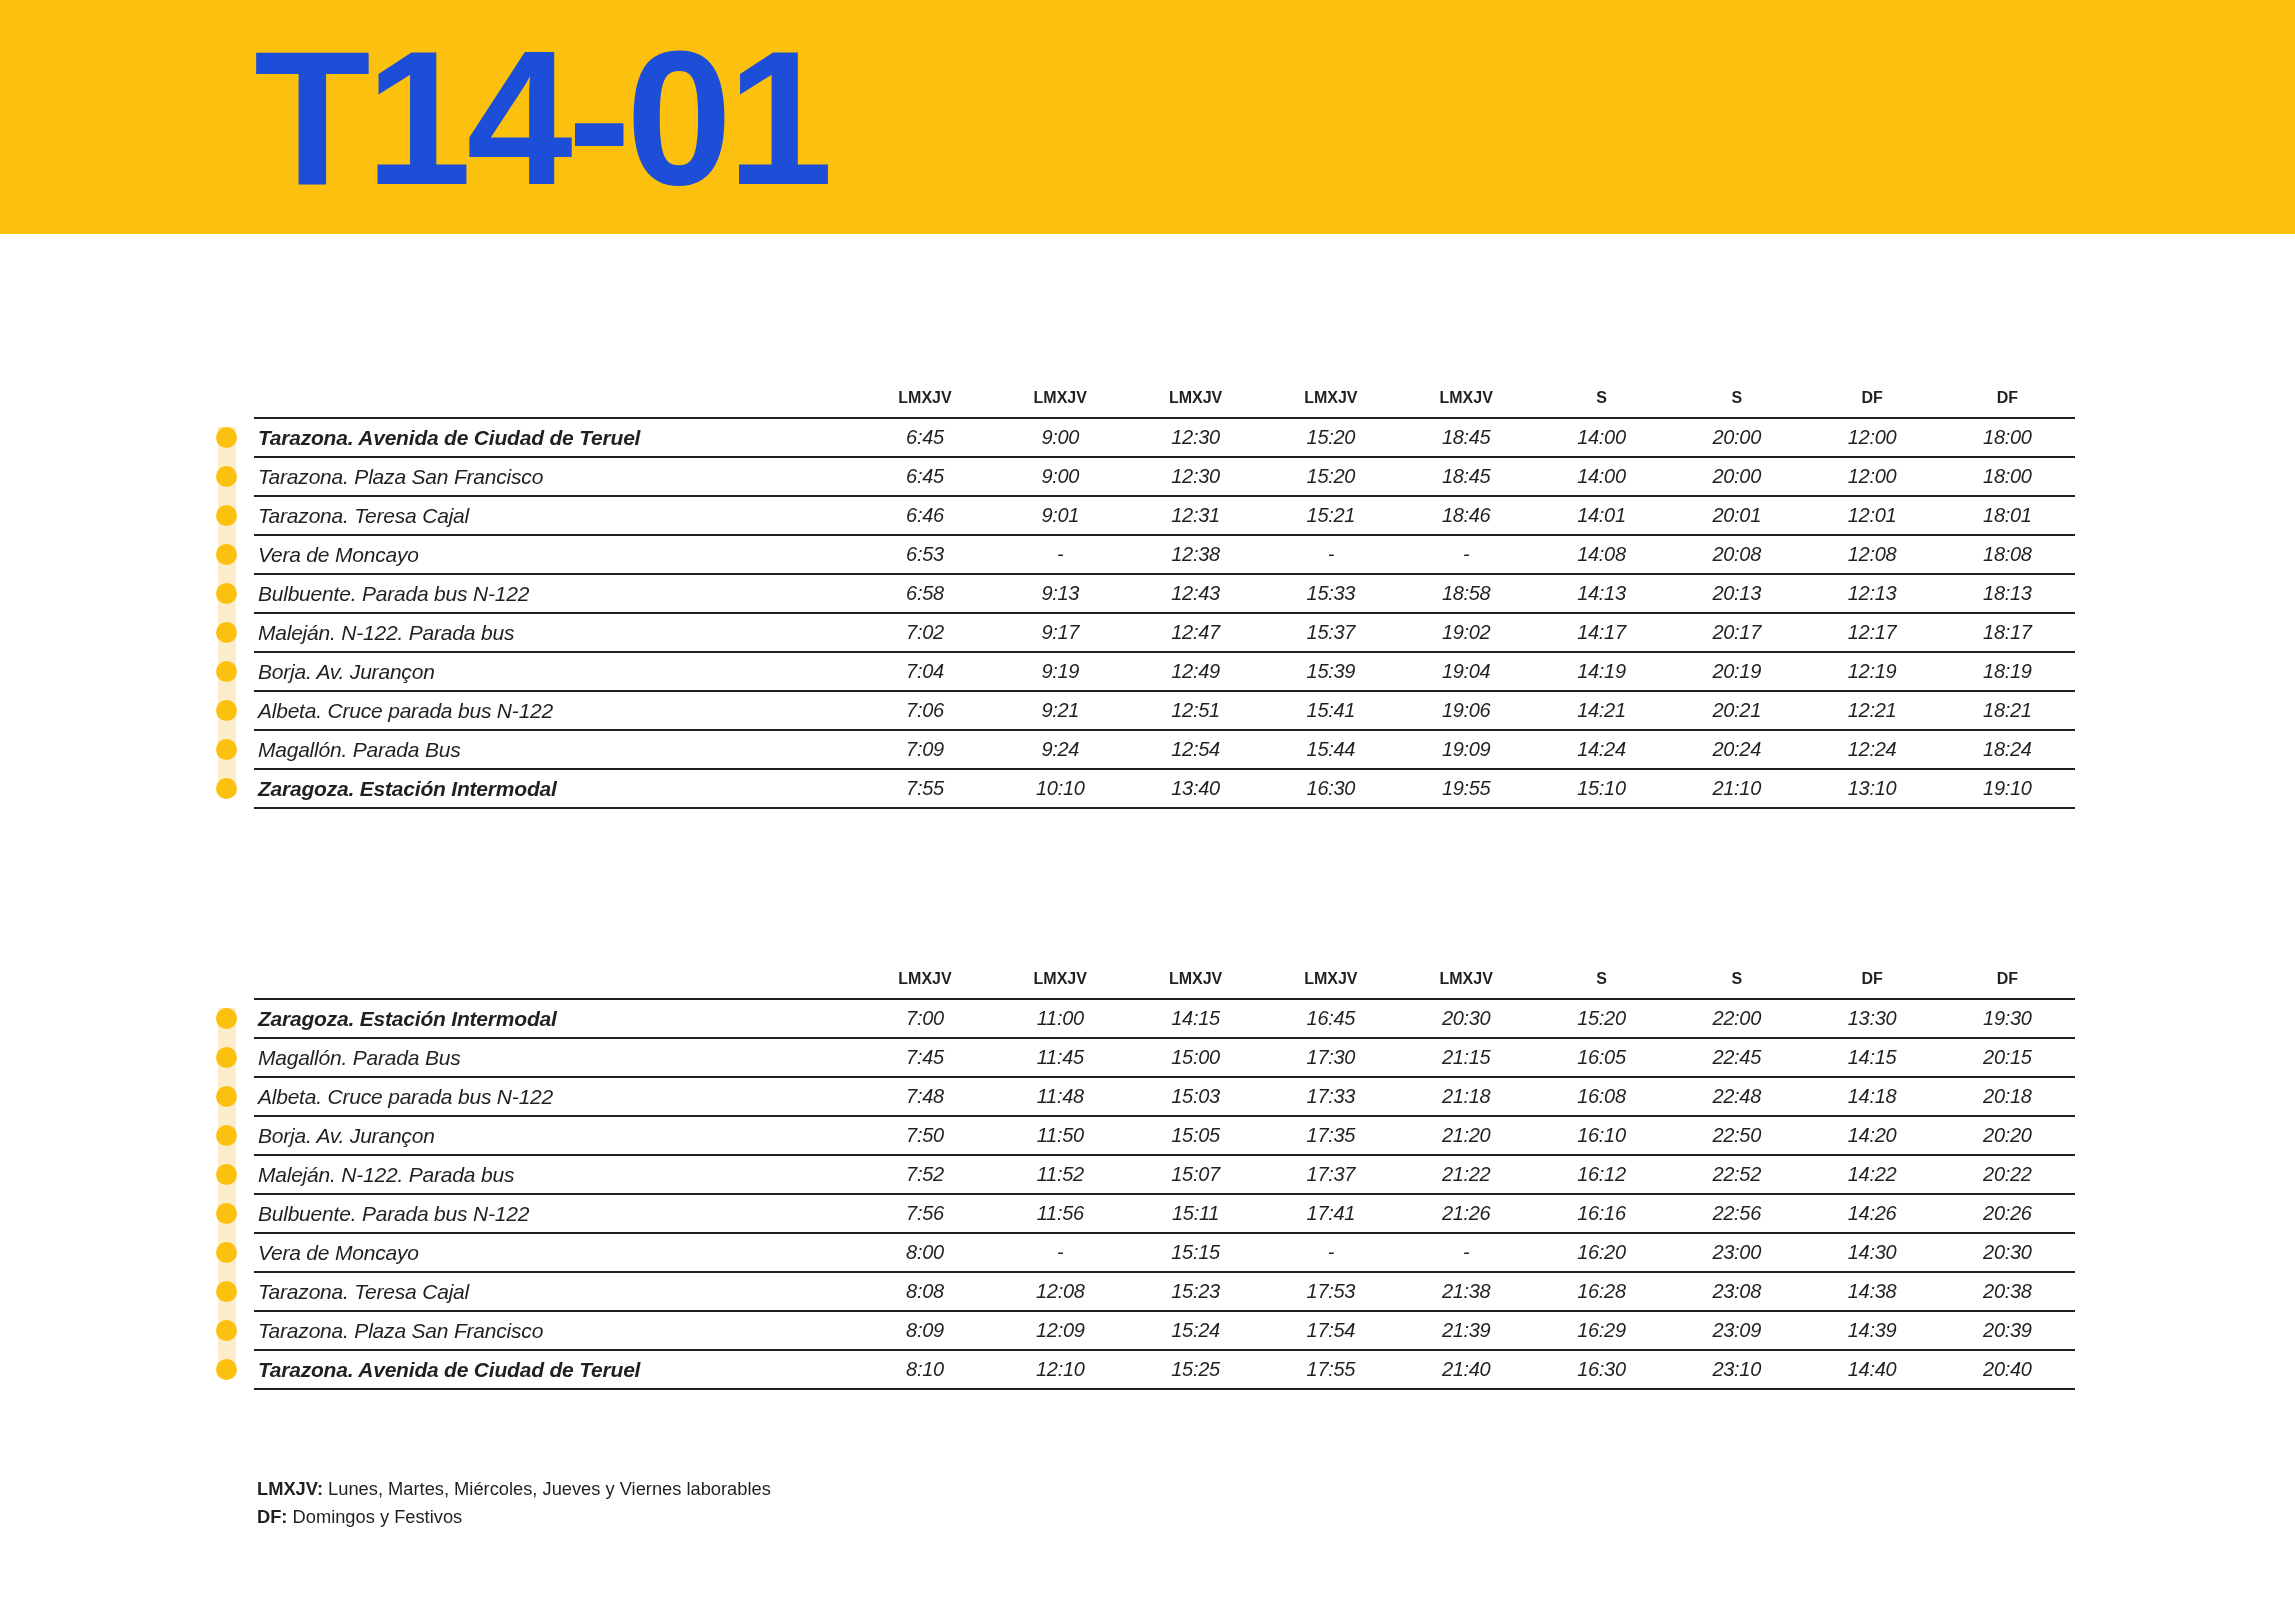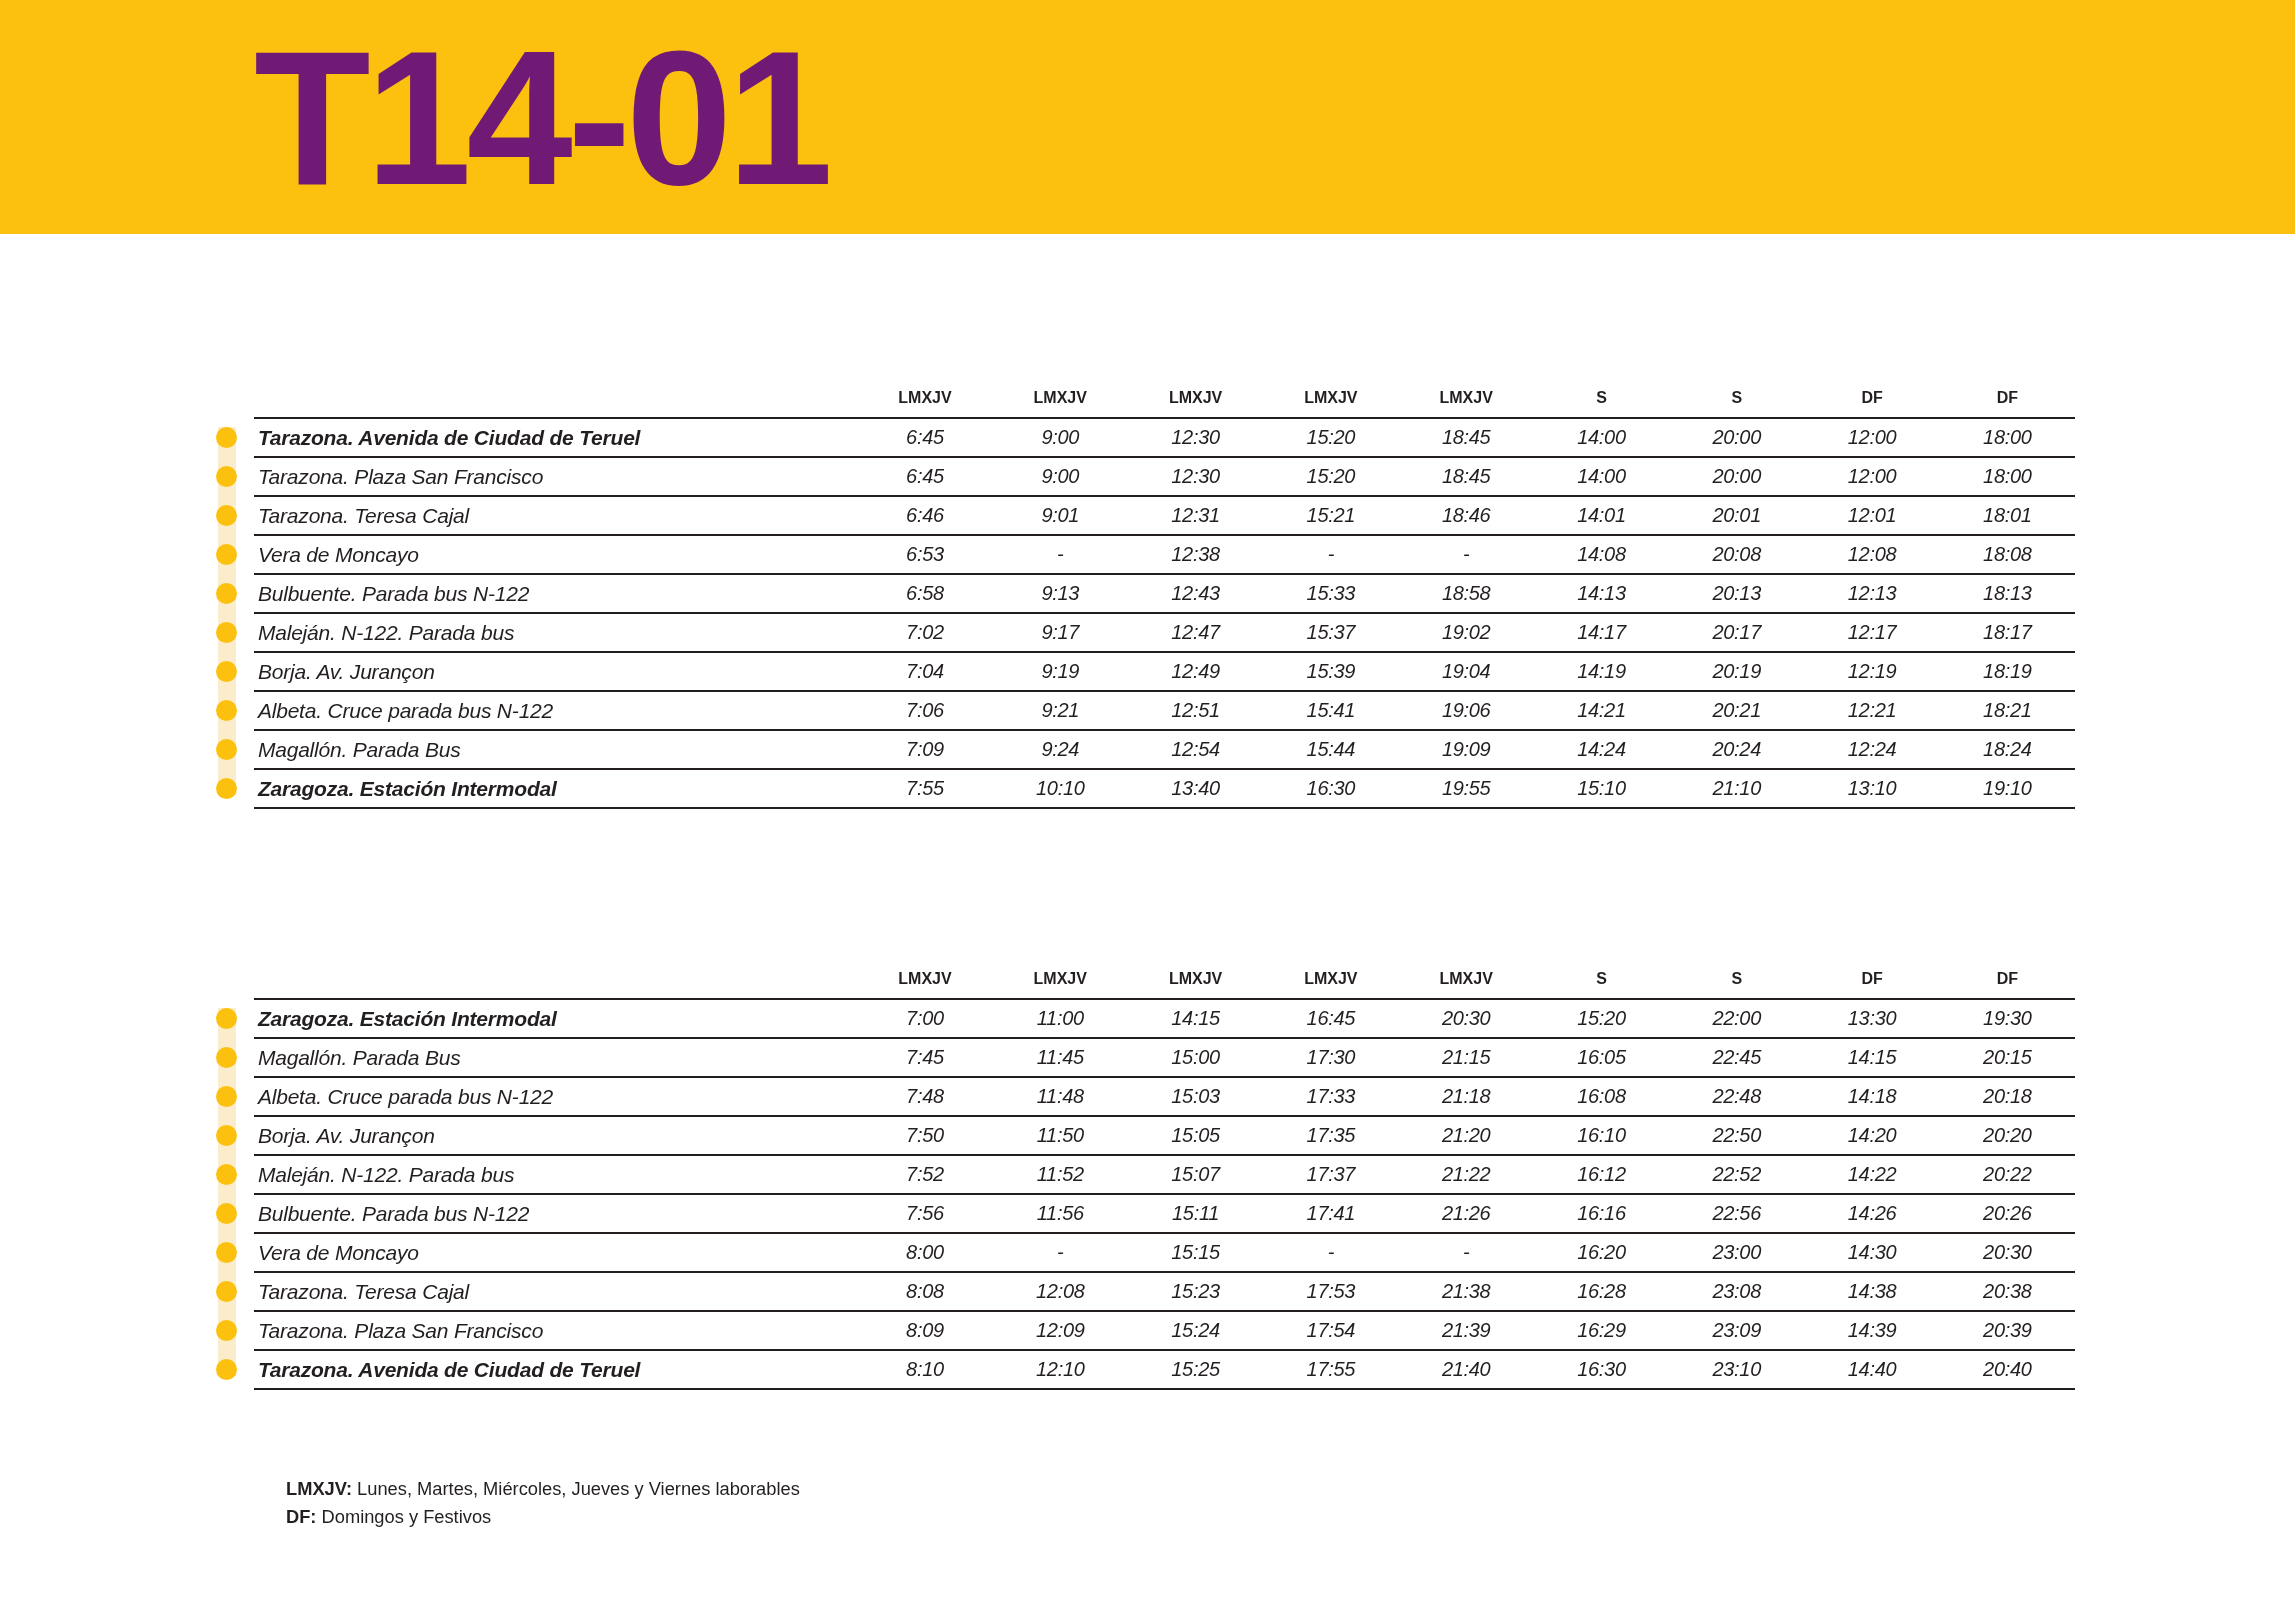--- a/index.html
+++ b/index.html
@@ -25,21 +25,21 @@
     width:100%;height:234px;
     background:var(--band);
   }
   .route-code{
     position:absolute;
     left:254px;top:22px;
     font-size:191px;
     font-weight:bold;
     letter-spacing:-5.2px;
     line-height:1;
-    color:#701a75;
+    color:#1d4ed8;
   }
   .titles{
     position:absolute;
     right:220px;top:55px;
     text-align:right;
     font-weight:bold;
     color:var(--ink);
   }
   .title-line{
     font-size:55px;
@@ -119,21 +119,21 @@
     border-radius:50%;
     background:var(--dot);
   }
 
   
   .legend{
     margin:85px 0 0 257px;
     font-size:18.3px;
     line-height:28px;
   }
-  .legend .abbr{font-weight:bold;margin-left:29px;}
+  .legend .abbr{font-weight:bold;}
 </style>
 </head>
 <body>
 
 <div class="band">
   <div class="route-code">T14-01</div>
 </div>
 
 <div class="table-wrap first">
   <div class="stripe"></div>

